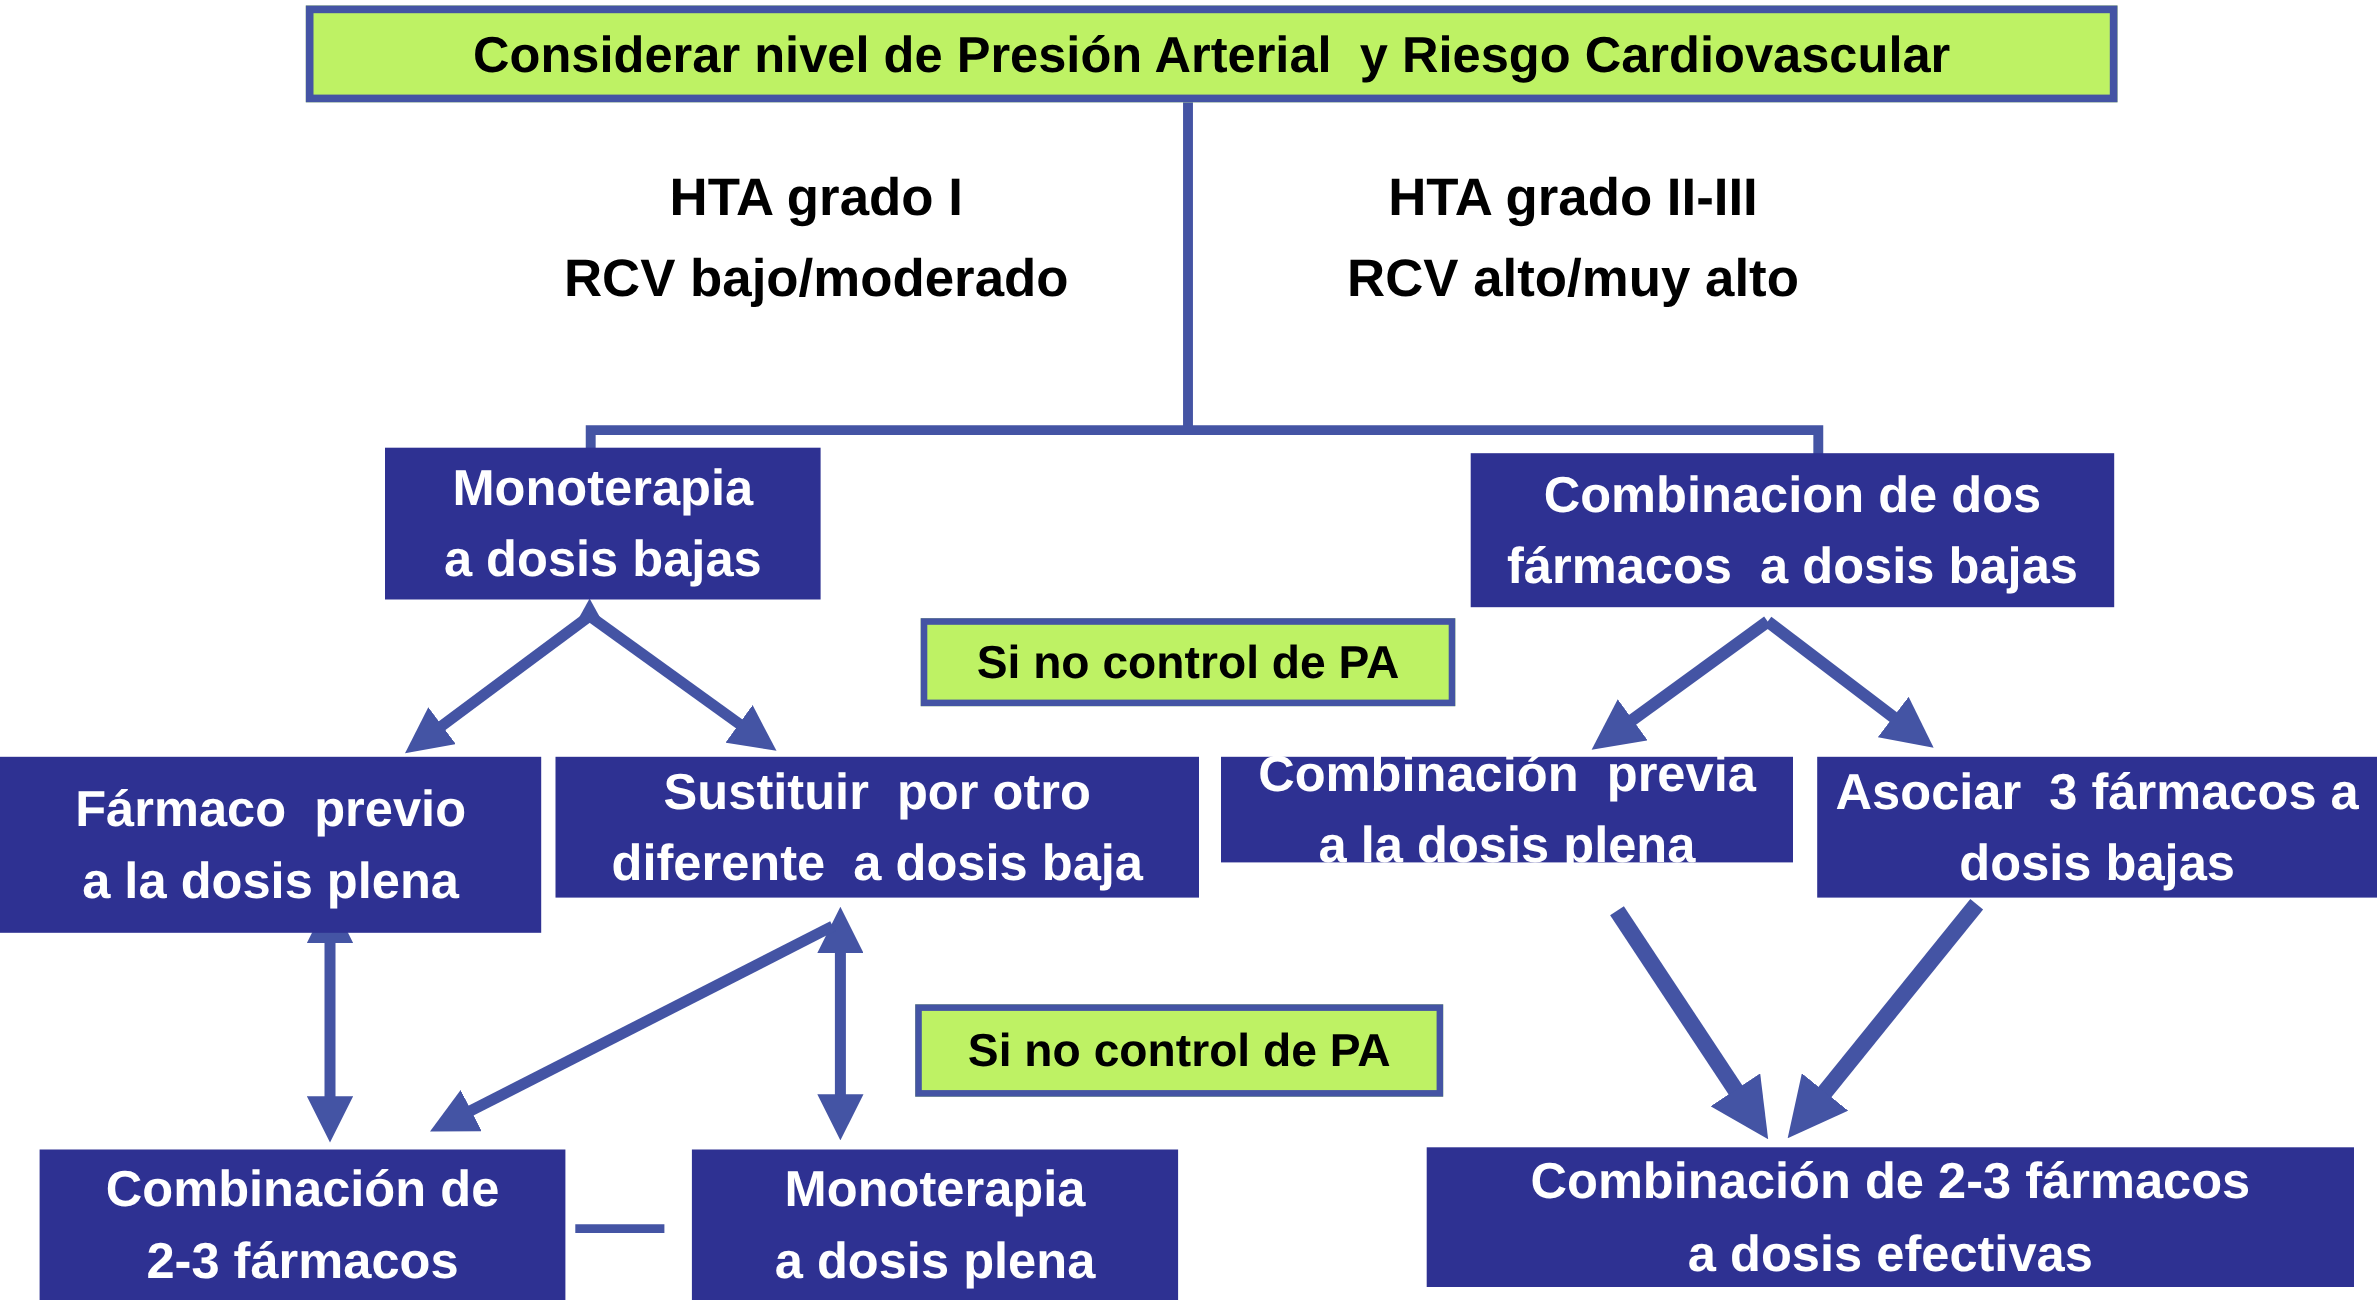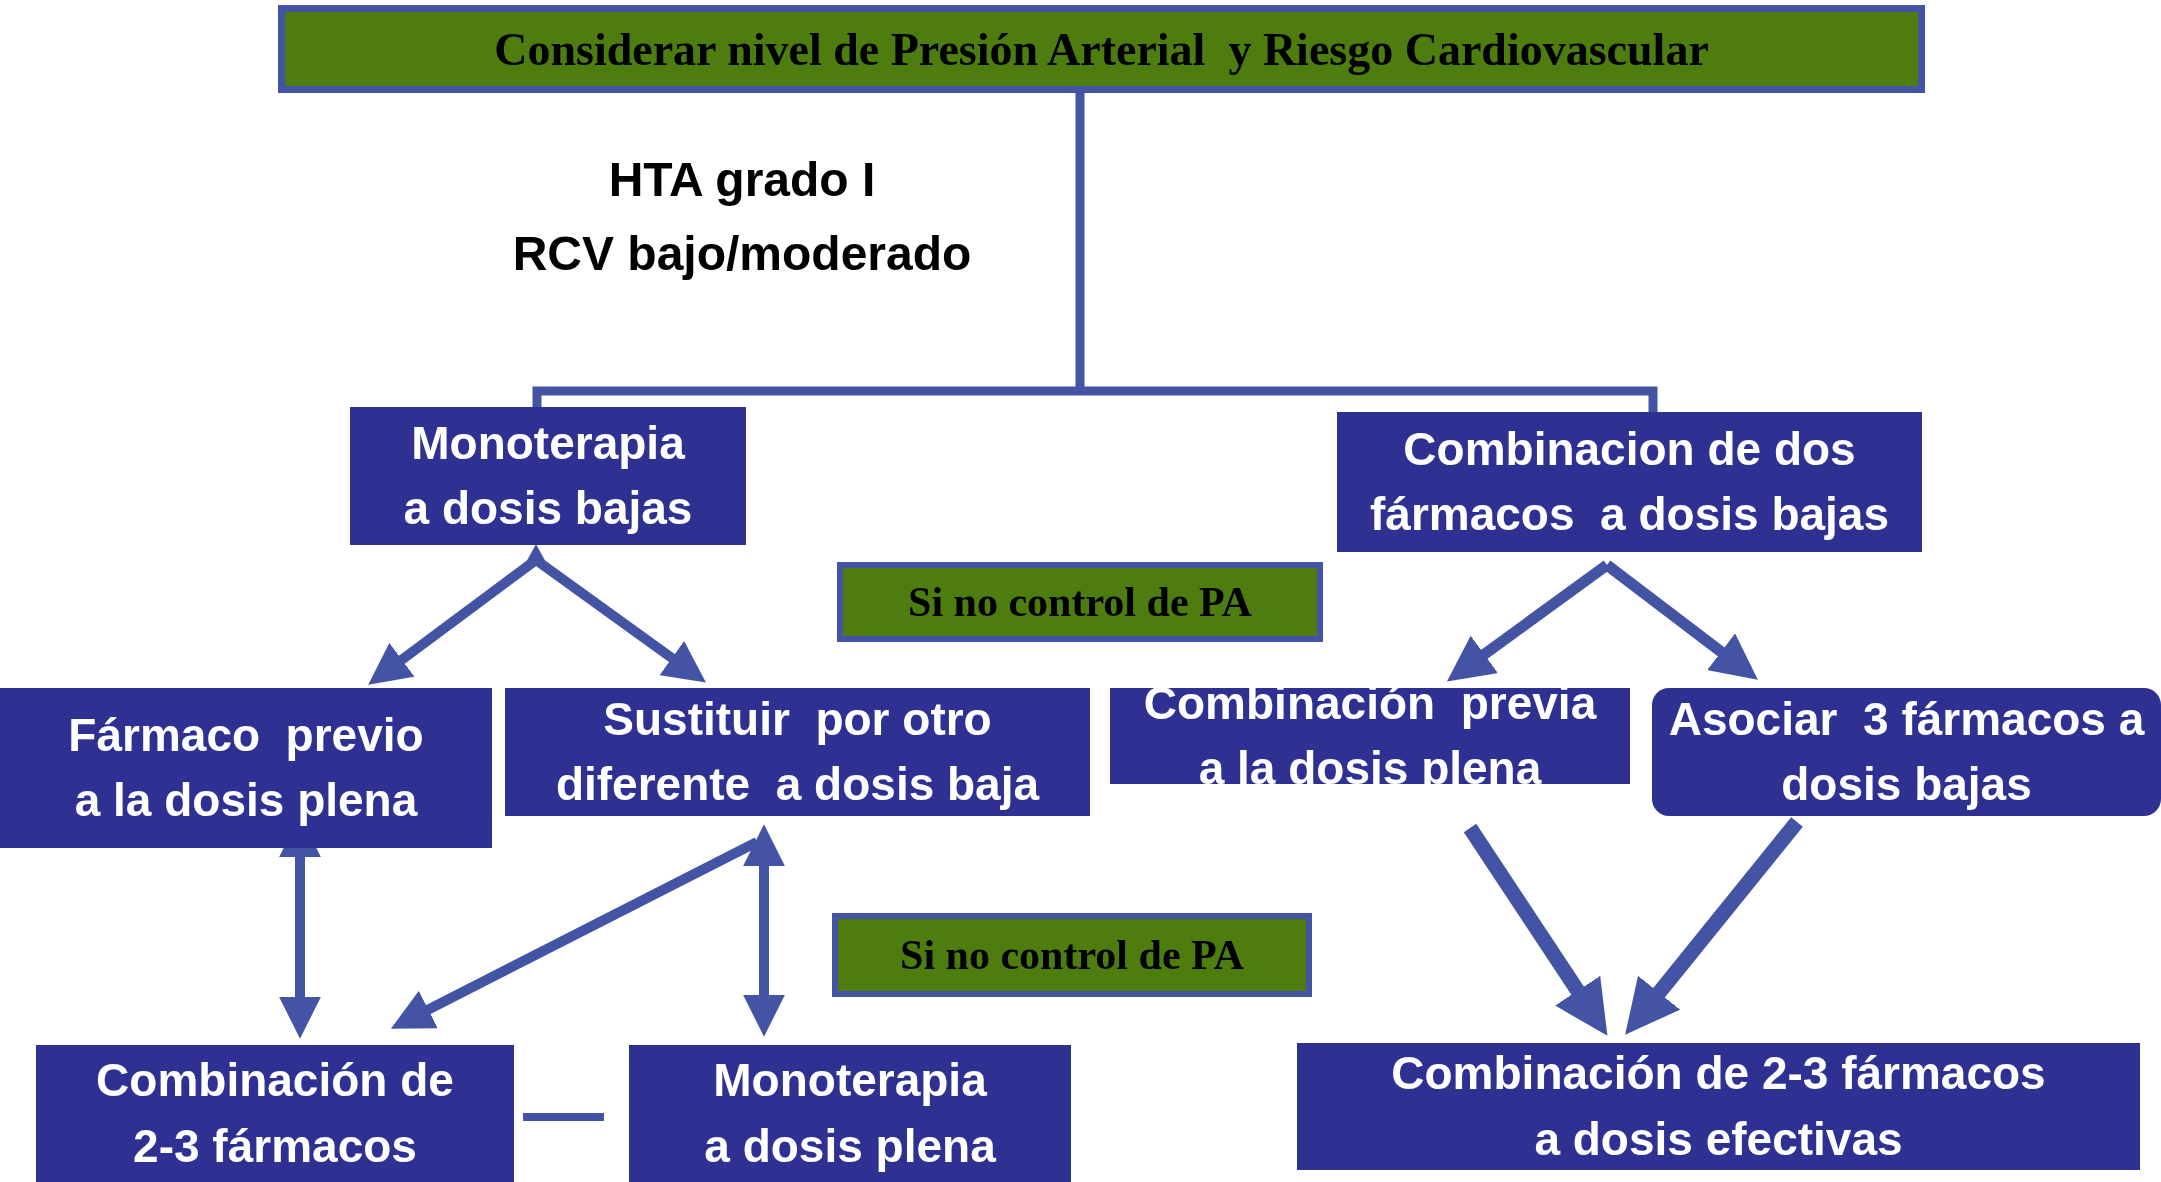--- a/index.html
+++ b/index.html
@@ -29,25 +29,24 @@
     display:flex;align-items:center;justify-content:center;
     text-align:center;font-weight:bold;
   }
   .node{
     background:var(--node-fill,#2E3192);
     color:var(--text-white,#fff);
     font-size:46px;line-height:1.42;
     white-space:pre-wrap;
   }
   .outline{
-    background:#4d7c0f;
+    background:#bef264;
     border:7px solid var(--line,#4454A4);
     color:var(--text-black,#000);
     white-space:pre-wrap;
-    font-family:Liberation Serif, serif;
   }
   .title-box{
     left:278px;top:5px;width:1647px;height:88px;
     font-size:46px;
   }
   .gate{font-size:42px;border-width:6px;}
   .gate-1{left:837px;top:562px;width:486px;height:80px;}
   .gate-2{left:832px;top:913px;width:480px;height:84px;}
   .branch-label{
     position:absolute;z-index:2;
@@ -56,21 +55,21 @@
     font-size:48px;line-height:1.55;
     white-space:pre-wrap;
   }
   .branch-left{left:392px;top:143px;width:700px;}
   .branch-right{left:1080px;top:143px;width:700px;}
   .n-monoterapia-bajas{left:350px;top:407px;width:396px;height:138px;}
   .n-combinacion-dos{left:1337px;top:412px;width:585px;height:140px;}
   .n-farmaco-previo{left:0px;top:688px;width:492px;height:160px;}
   .n-sustituir{left:505px;top:688px;width:585px;height:128px;}
   .n-combinacion-previa{left:1110px;top:688px;width:520px;height:96px;}
-  .n-asociar{left:1652px;top:688px;width:509px;height:128px;border-radius:17px;}
+  .n-asociar{left:1652px;top:688px;width:509px;height:128px;}
   .n-combinacion-23{left:36px;top:1045px;width:478px;height:137px;}
   .n-monoterapia-plena{left:629px;top:1045px;width:442px;height:137px;}
   .n-combinacion-efectivas{left:1297px;top:1043px;width:843px;height:127px;}
 </style>
 </head>
 <body>
 
 <div class="stage">
 
   <svg class="connector-layer" width="2161" height="1182" viewBox="0 0 2161 1182" xmlns="http://www.w3.org/2000/svg">
@@ -103,20 +102,22 @@
 
     <path class="ln" d="M523,1117 L604,1117" stroke-width="8"></path>
   </svg>
 
   <div class="box outline title-box">
     <span>Considerar nivel de Presión Arterial  y Riesgo Cardiovascular</span>
   </div>
 
   <div class="branch-label branch-left">HTA grado I
 RCV bajo/moderado</div>
+  <div class="branch-label branch-right">HTA grado II-III
+RCV alto/muy alto</div>
 
   <div class="box node n-monoterapia-bajas">Monoterapia
 a dosis bajas</div>
   <div class="box node n-combinacion-dos">Combinacion de dos
 fármacos  a dosis bajas</div>
 
   <div class="box outline gate gate-1">Si no control de PA</div>
 
   <div class="box node n-farmaco-previo">Fármaco  previo
 a la dosis plena</div>

